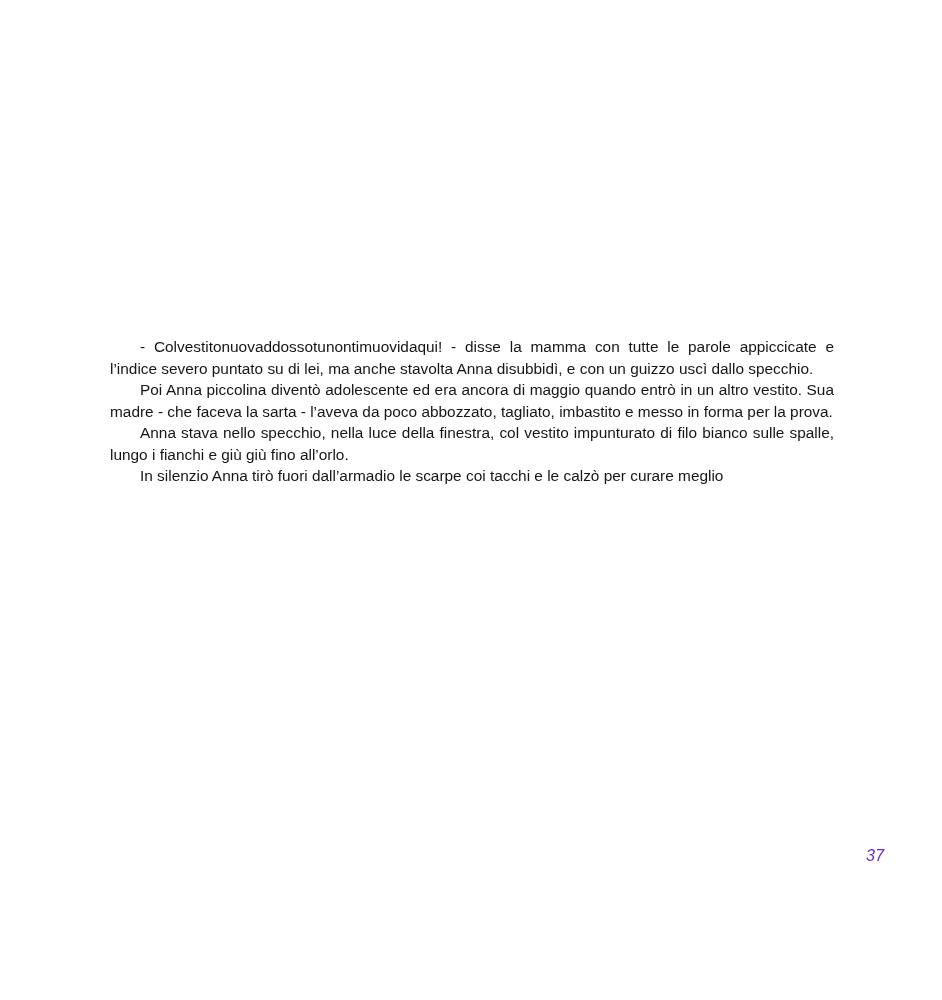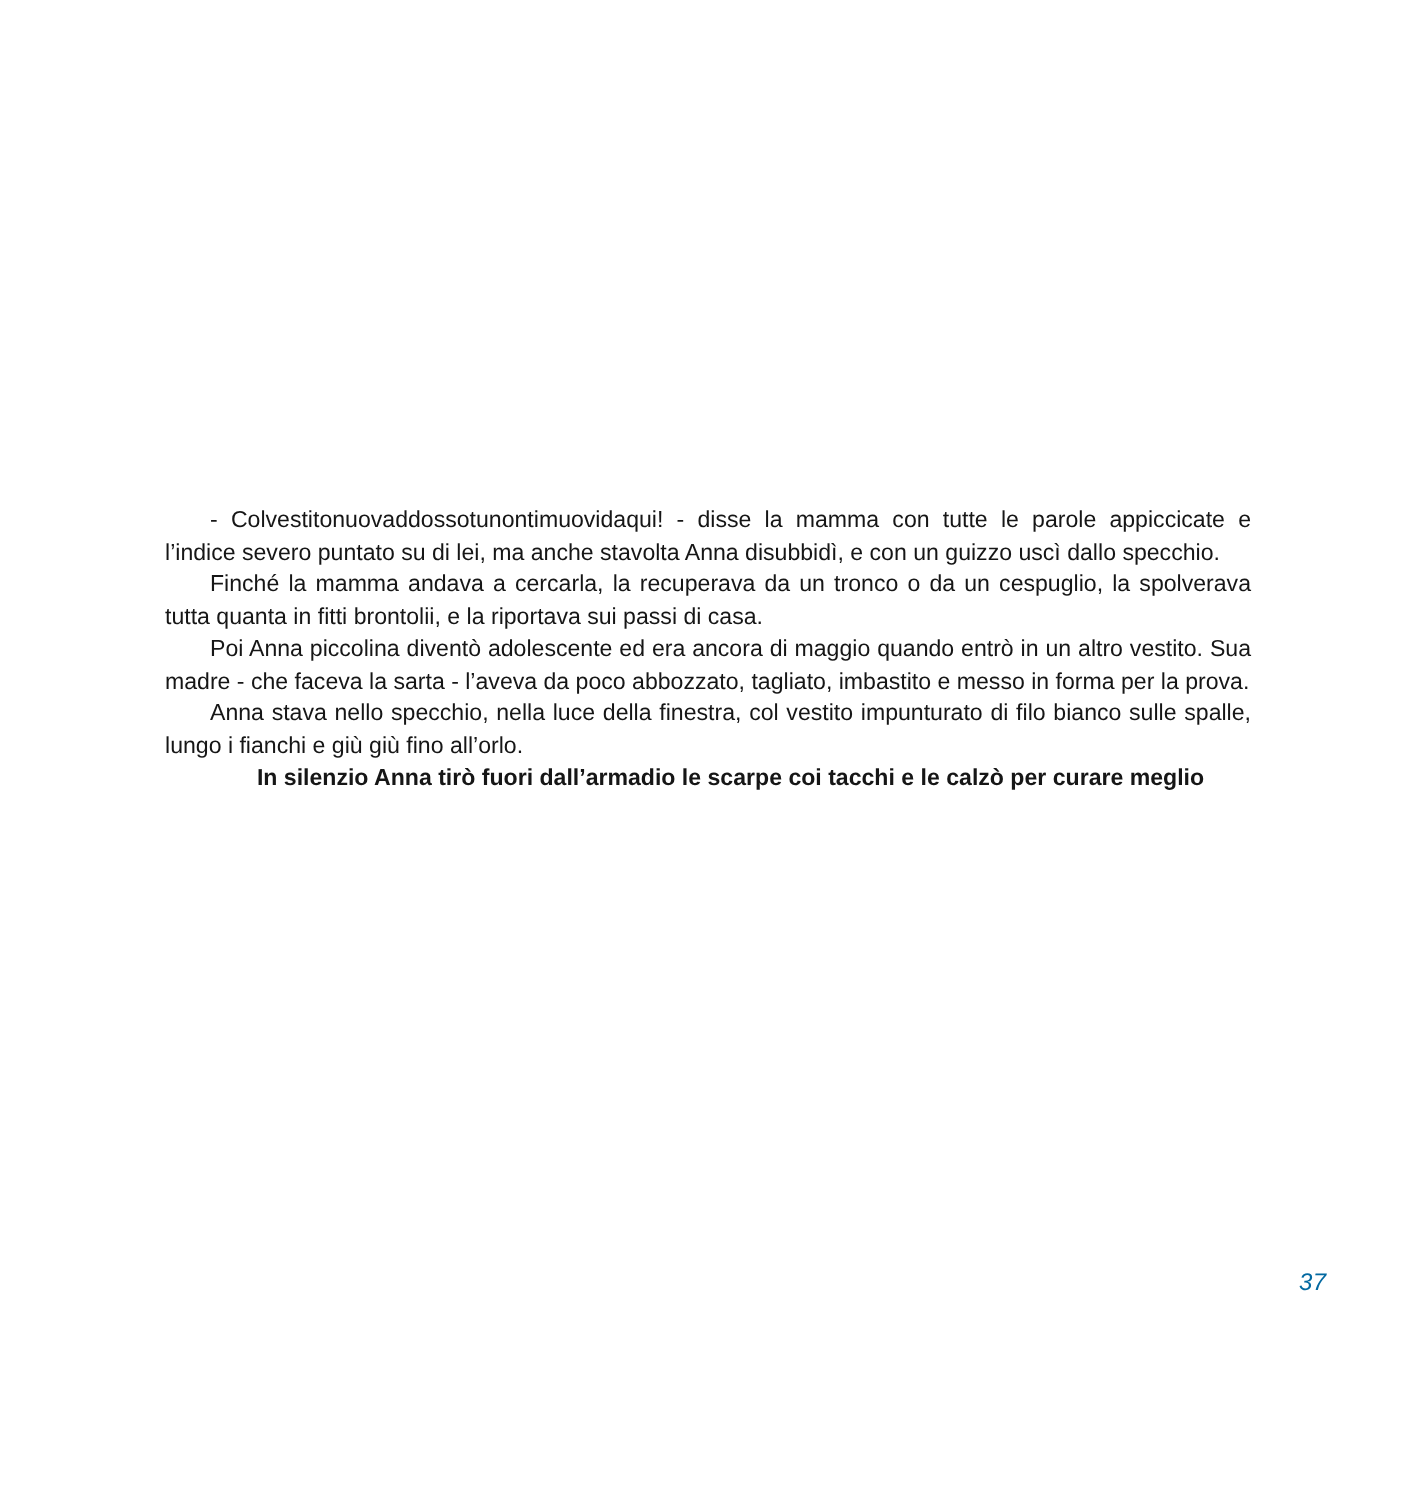--- a/index.html
+++ b/index.html
@@ -44,48 +44,46 @@
     text-justify: inter-word;
     hyphens: none;
   }
 
   #body-text p {
     margin: 0;
     text-indent: 30px;
   }
 
   #body-text p:last-child {
-    text-align: center;
-    font-weight: bold;
+    text-align: left;
   }
 
   
   #folio {
     position: absolute;
     left: 866px;
     top: 847px;
     font-size: 16px;
     font-style: italic;
-    color: #0369a1;
+    color: #6d28d9;
     letter-spacing: 0.3px;
   }
 </style>
 </head>
 <body>
 
 <div id="page">
 
   <div id="ribbon-wrap">
     
     
   </div>
 
   <div id="body-text">
       <p>- Colvestitonuovaddossotunontimuovidaqui! - disse la mamma con tutte le parole appiccicate  e l’indice severo puntato su di lei, ma anche stavolta Anna disubbidì, e con un guizzo uscì dallo specchio.</p>
-      <p>Finché la mamma andava a cercarla, la recuperava da un tronco o da un cespuglio, la spolverava tutta quanta in fitti brontolii, e la riportava sui passi di casa.</p>
       <p>Poi Anna piccolina diventò adolescente ed era ancora di maggio quando entrò in un altro vestito. Sua madre - che faceva la sarta - l’aveva da poco abbozzato, tagliato, imbastito e messo in forma per la prova.</p>
       <p>Anna stava nello specchio, nella luce della finestra, col vestito impunturato di filo bianco sulle spalle, lungo i fianchi e giù giù fino all’orlo.</p>
       <p>In silenzio Anna tirò fuori dall’armadio le scarpe coi tacchi e le calzò per curare meglio</p>
     </div>
 
   <div id="folio">37</div>
 
 </div>
 
 </body></html>

